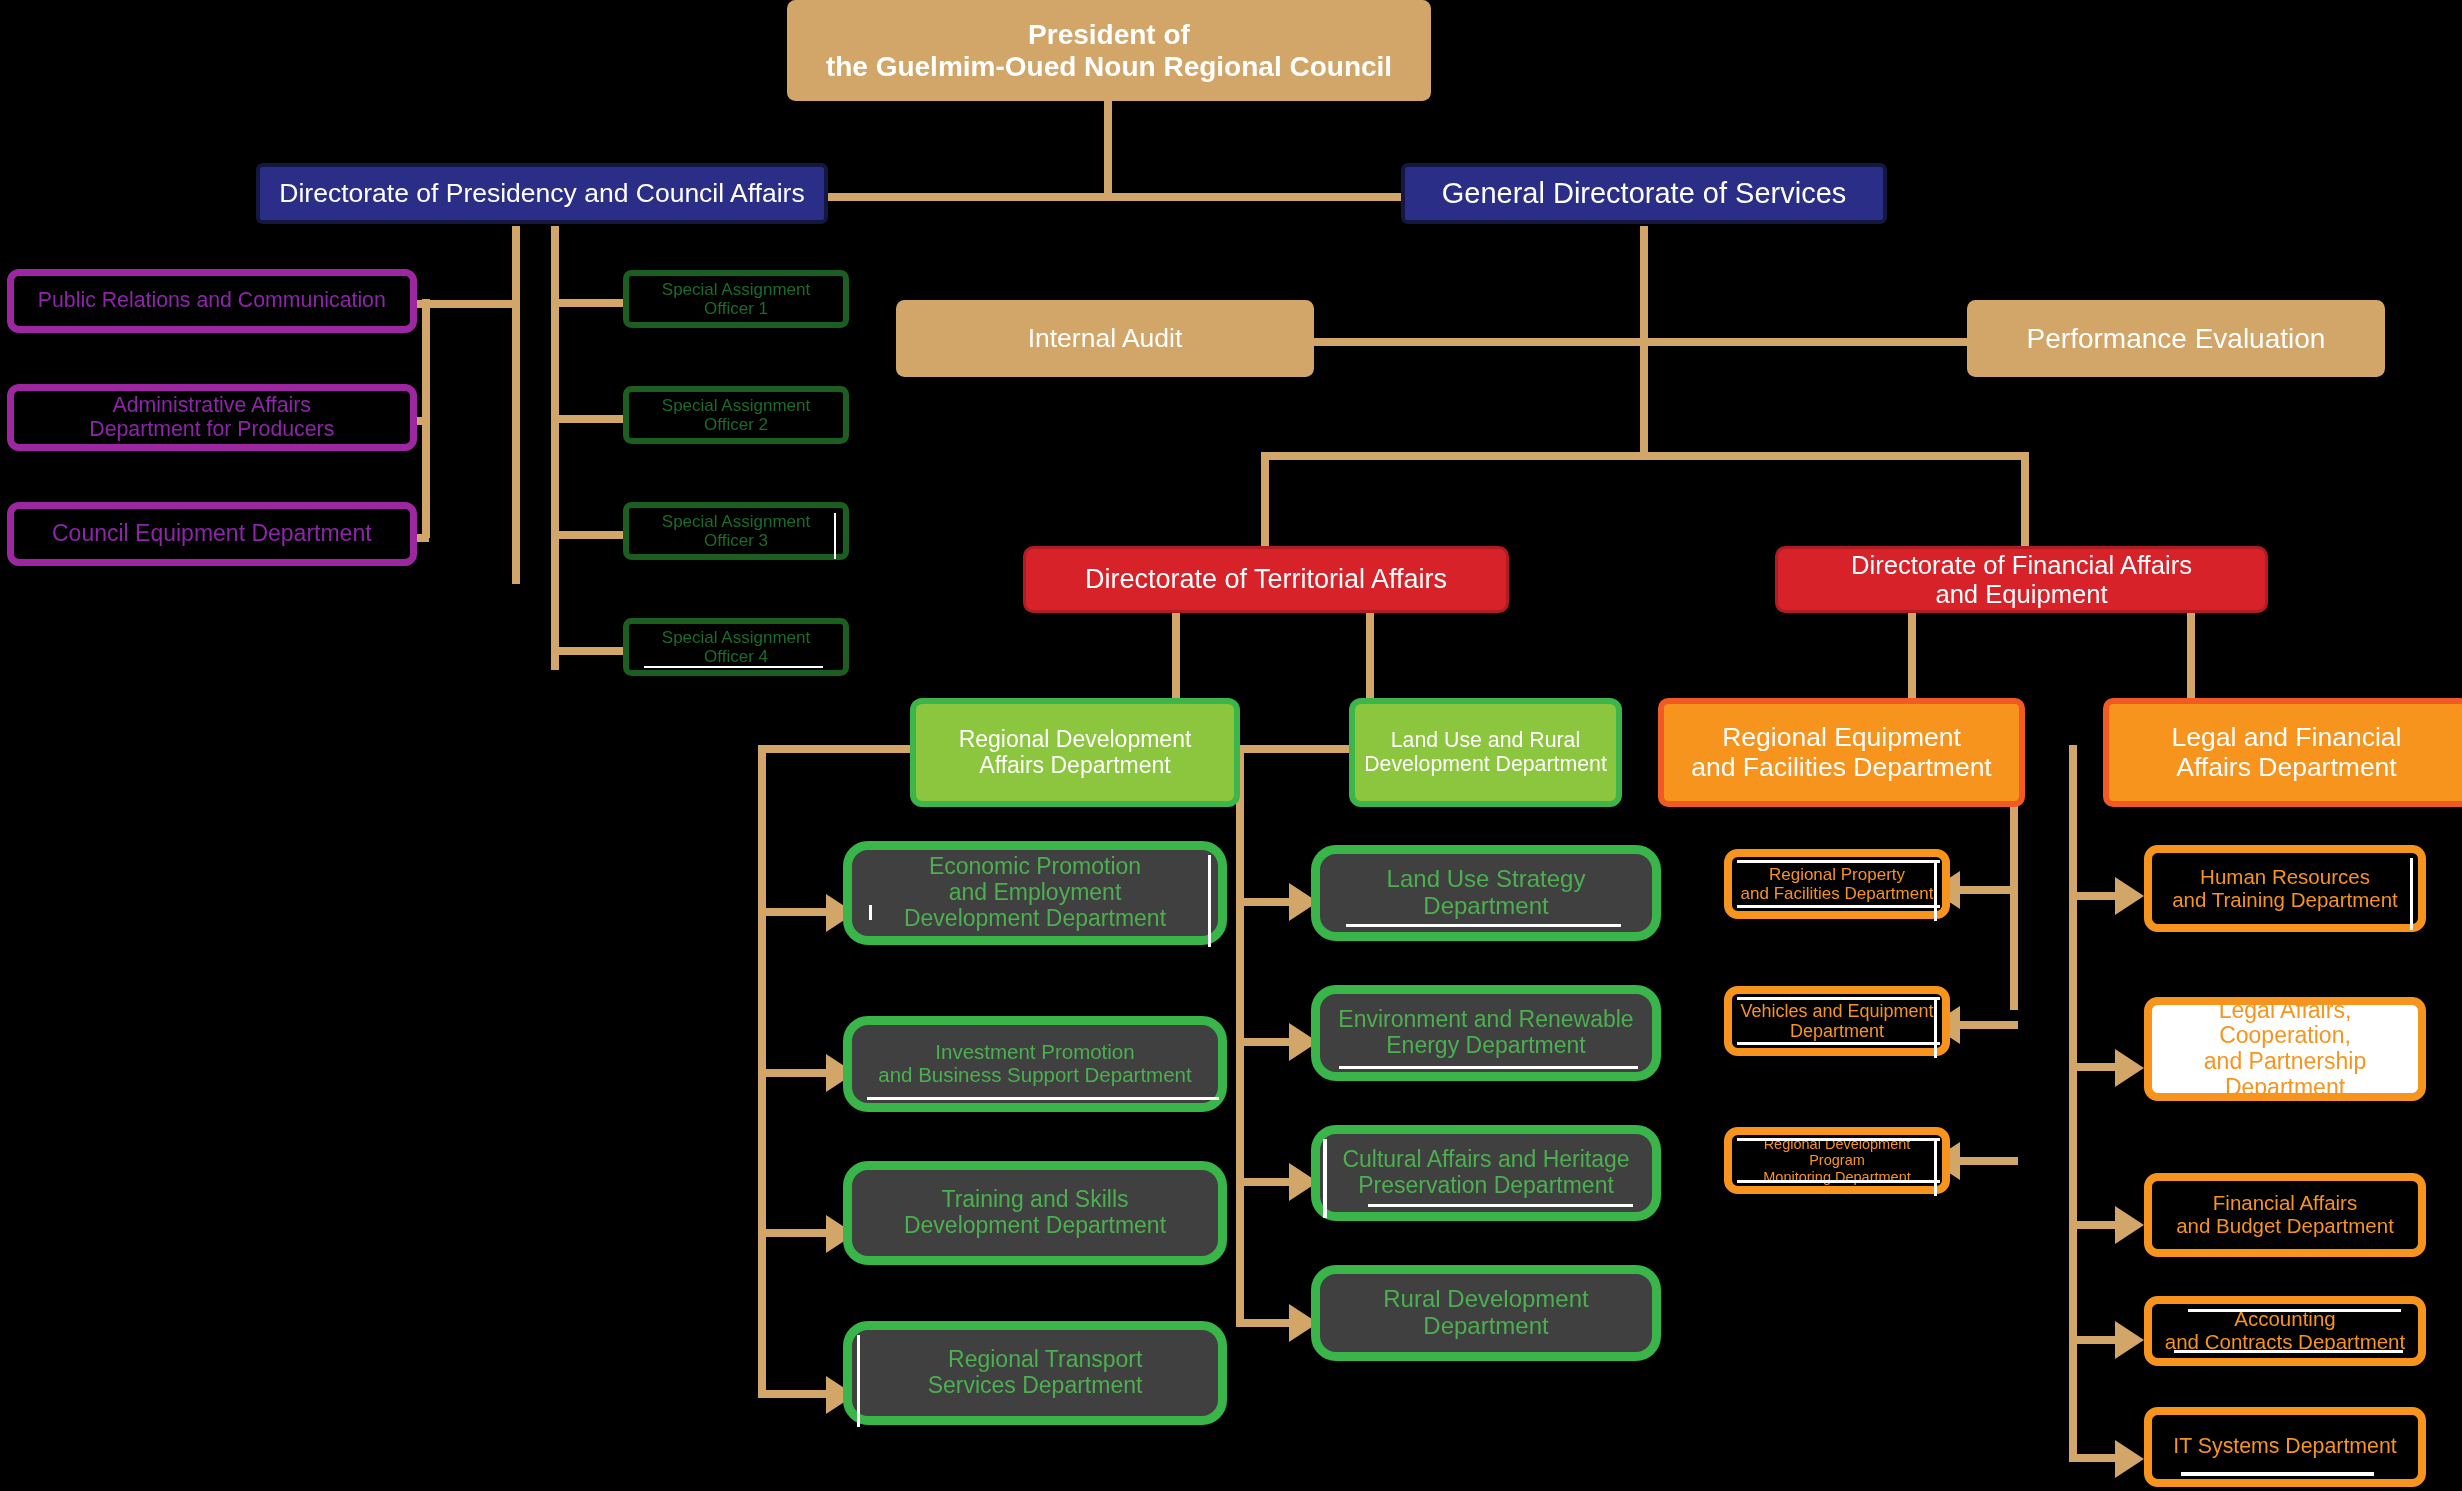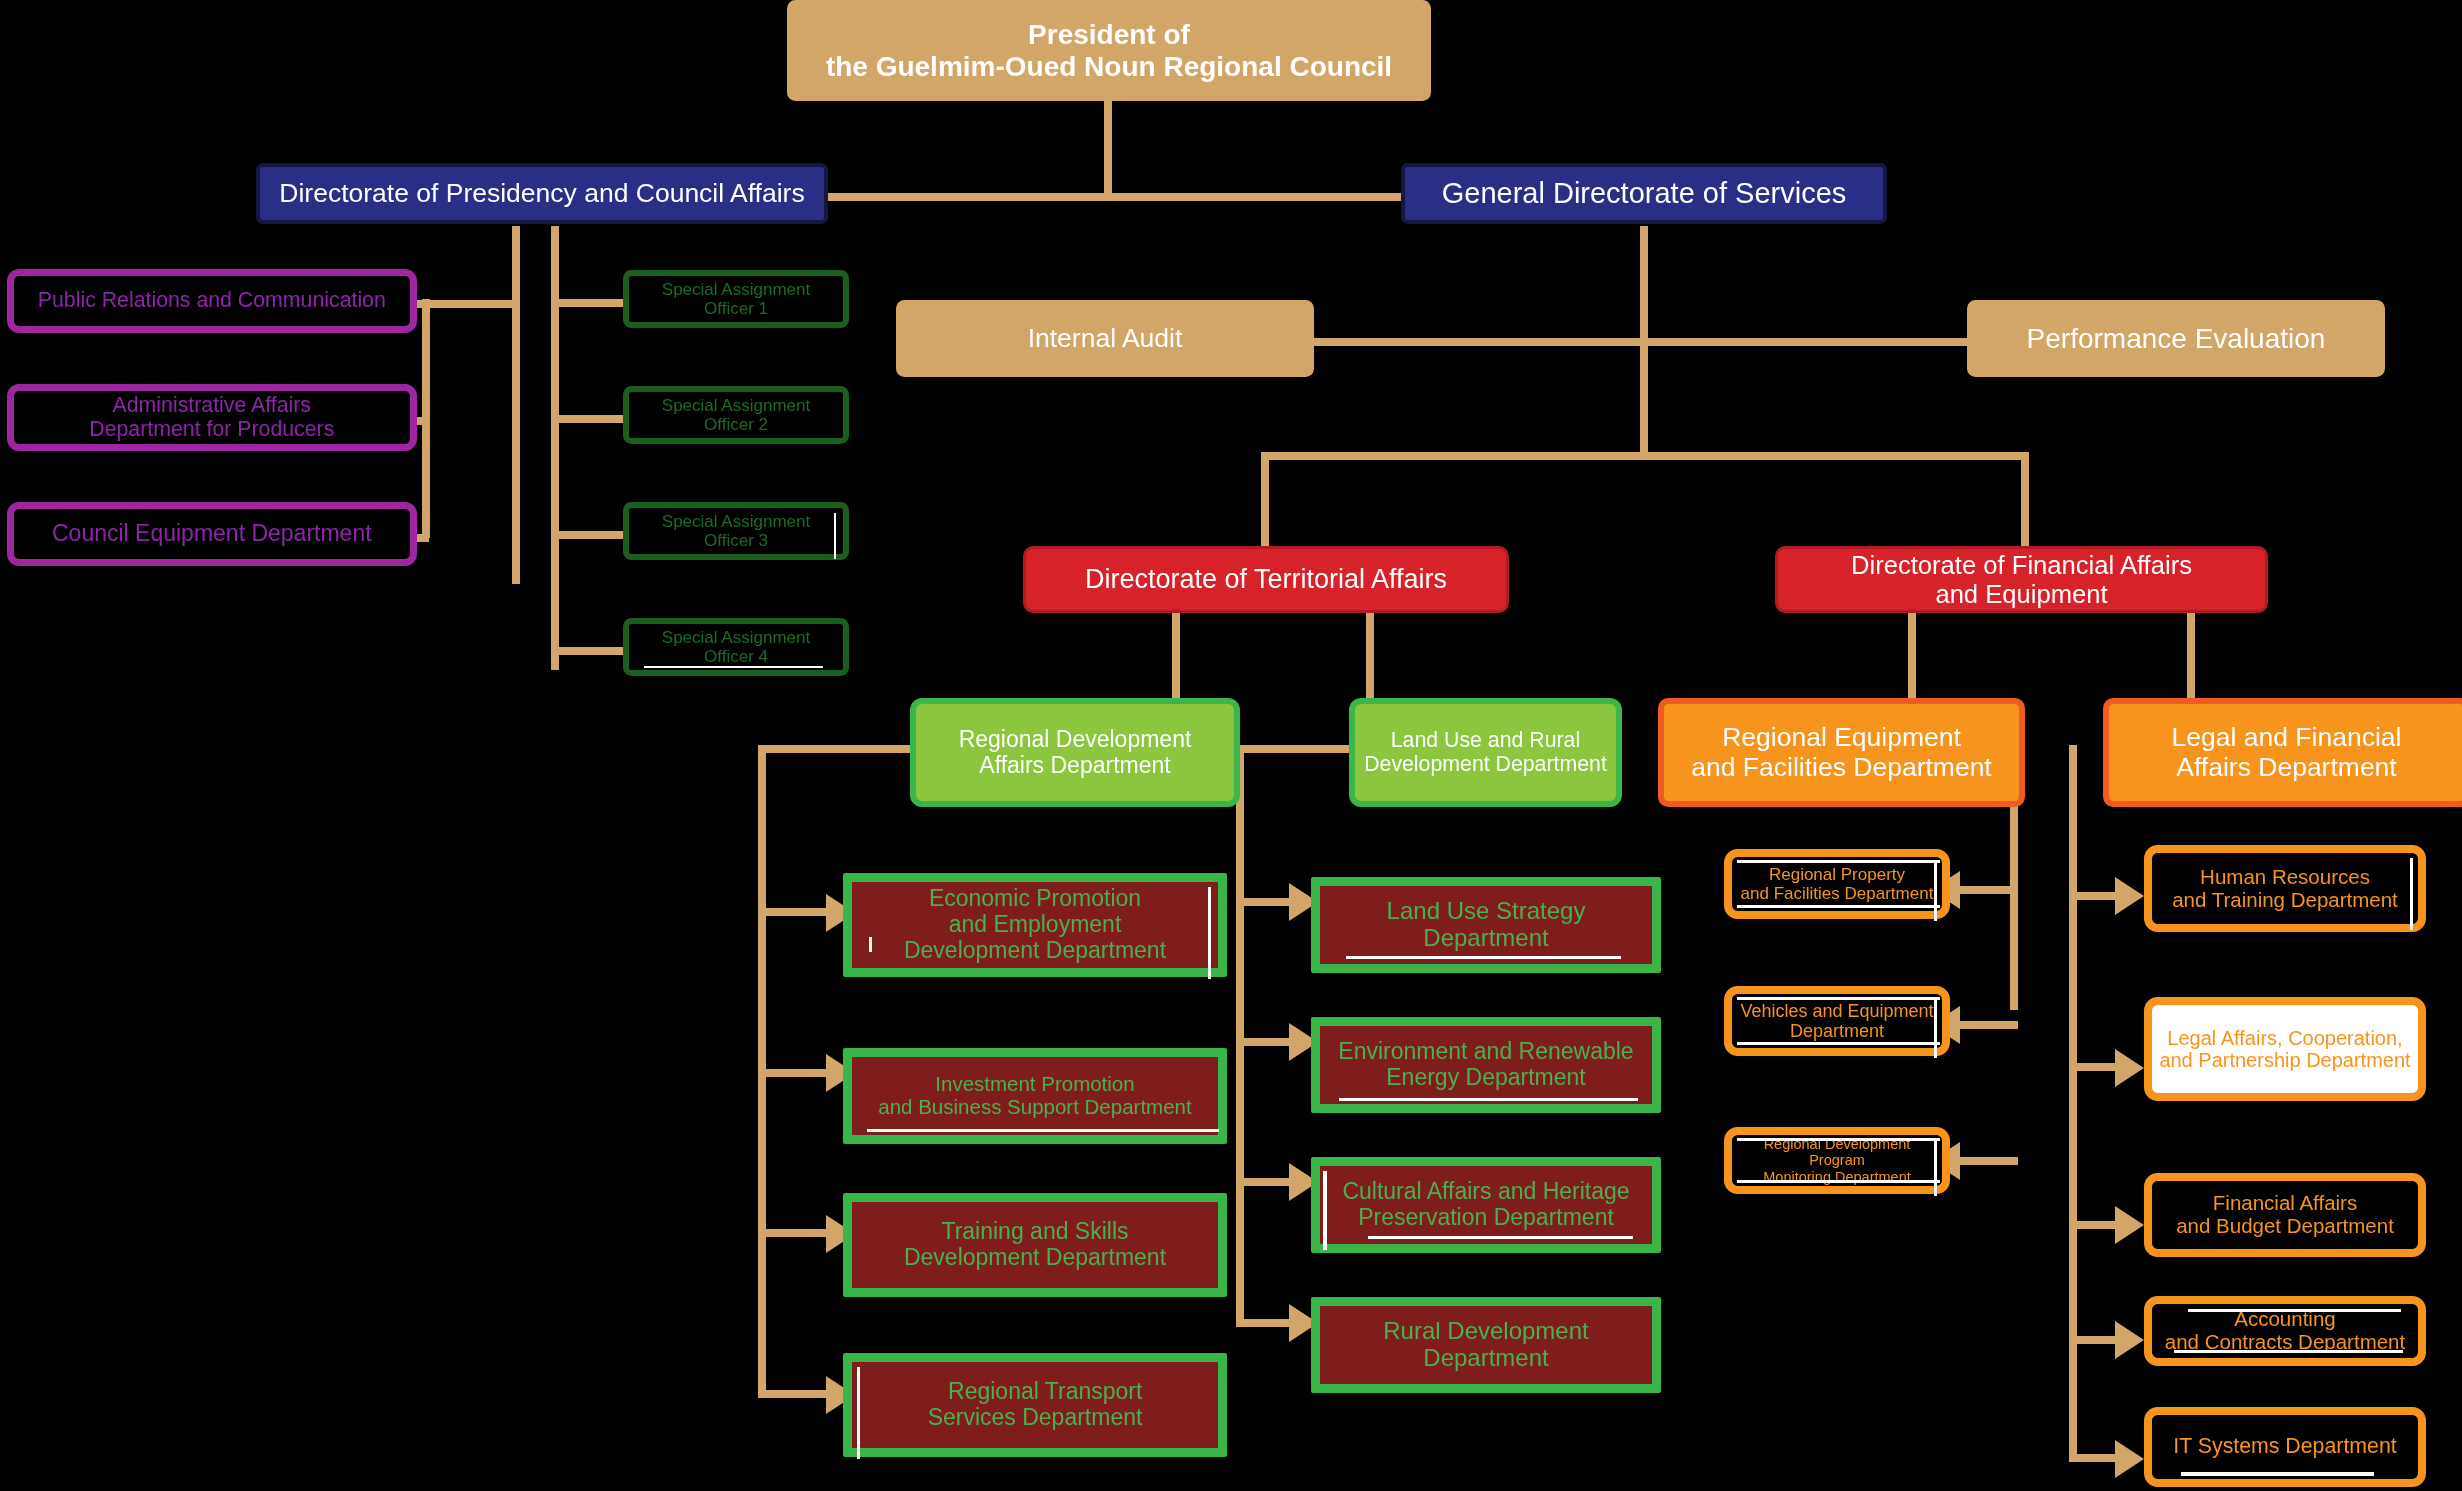--- a/index.html
+++ b/index.html
@@ -11,21 +11,21 @@
   
   .fill-tan{background:#d2a668;color:#fff;border-radius:8.5px;}
   .fill-blue{background:#2a2e87;color:#fff;border:4.3px solid #14173f;border-radius:6.8px;}
   .fill-red{background:#d8222a;color:#fff;border:3.4px solid #b01c22;border-radius:10.2px;}
   .fill-ltgreen{background:#8cc63e;color:#fff;border:6px solid #3cb54a;border-radius:12px;}
   .fill-orange{background:#f7941e;color:#fff;border:6px solid #f15a22;border-radius:10.2px;}
 
   
   .out-purple{background:#000;border:7.7px solid #9c27a0;border-radius:12px;color:#8e24aa;}
   .out-dkgreen{background:#000;border:6.8px solid #1b5e20;border-radius:8.5px;color:#1b6b2a;}
-  .out-green{background:#7f1d1d;border:9.4px solid #39b54a;border-radius:2px;color:#4caf50;margin-top:32px;}
+  .out-green{background:#404040;border:9.4px solid #39b54a;border-radius:25px;color:#4caf50;}
   .out-orange{background:#000;border:8.5px solid #f7941e;border-radius:13.7px;color:#f7941e;}
   .out-orange.white-fill{background:#fff;}
 
   
   .hair{position:absolute;background:#fff;}
 
   
   .conn{position:absolute;background:#d2a668;}
   .arrow{position:absolute;width:0;height:0;}
   .arrow-r{border-top:19px solid transparent;border-bottom:19px solid transparent;border-left:29px solid #d2a668;}
@@ -267,21 +267,21 @@
     <div class="hair" style="left:5.1px;bottom:3.4px;width:203px;height:2.6px;"></div>
     <div class="hair" style="right:5.1px;top:3.4px;width:2.6px;height:58px;"></div>
   </div>
 
   <div class="node out-orange" style="left:2144px;top:845px;width:282px;height:87px;font-size:20.5px;">
     <span>Human Resources
 and Training Department</span>
     <div class="hair" style="right:5.1px;top:5.1px;width:3.4px;height:72px;"></div>
   </div>
 
-  <div class="node out-orange white-fill" style="left:2144px;top:997px;width:282px;height:104px;font-size:20px;">
+  <div class="node out-orange white-fill" style="left:2144px;top:997px;width:282px;height:104px;font-size:23px;">
     <span>Legal Affairs, Cooperation,
 and Partnership Department</span>
   </div>
 
   <div class="node out-orange" style="left:2144px;top:1173px;width:282px;height:84px;font-size:20.5px;">
     <span>Financial Affairs
 and Budget Department</span>
   </div>
 
   <div class="node out-orange" style="left:2144px;top:1296px;width:282px;height:70px;font-size:20.5px;">

